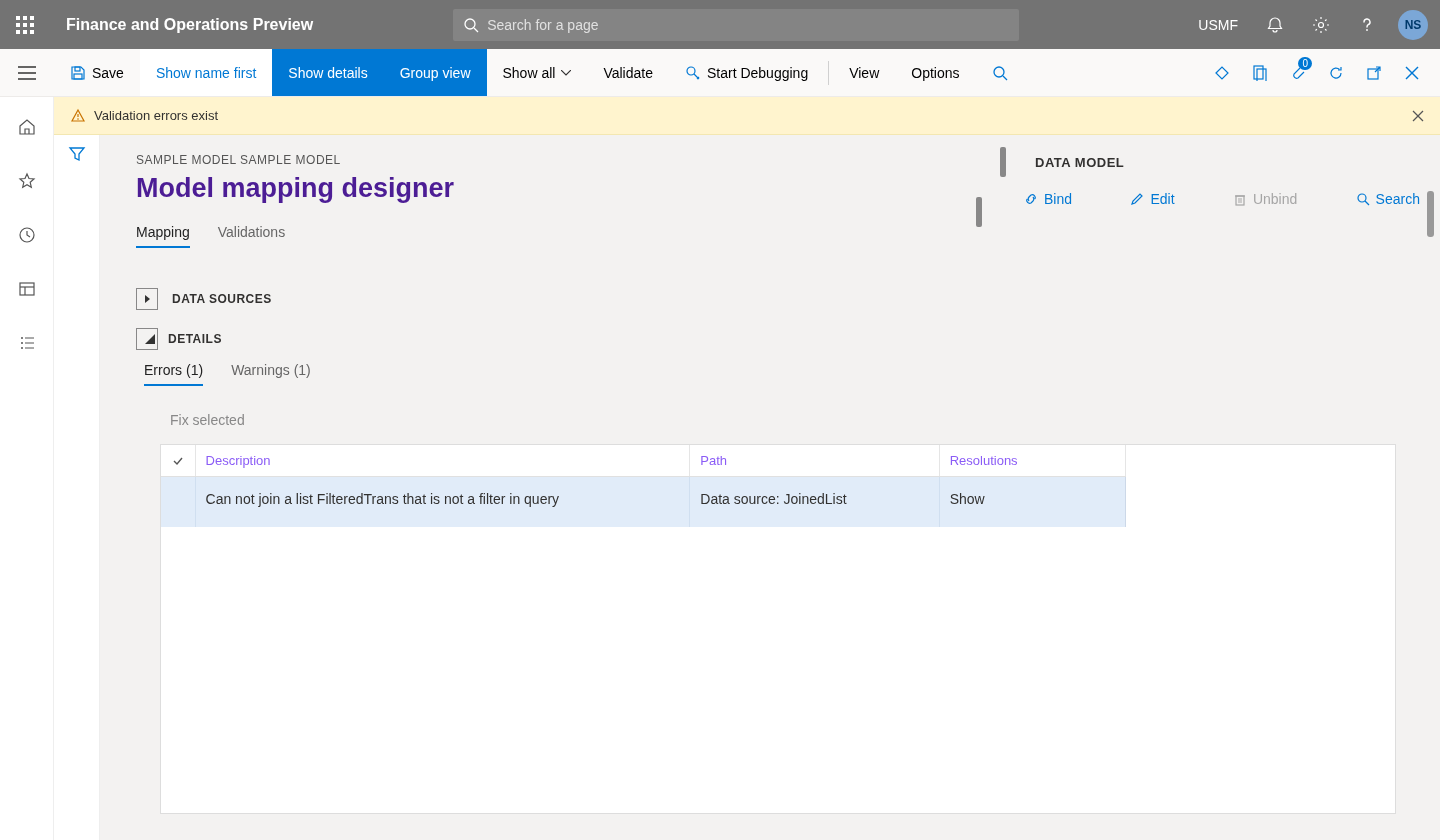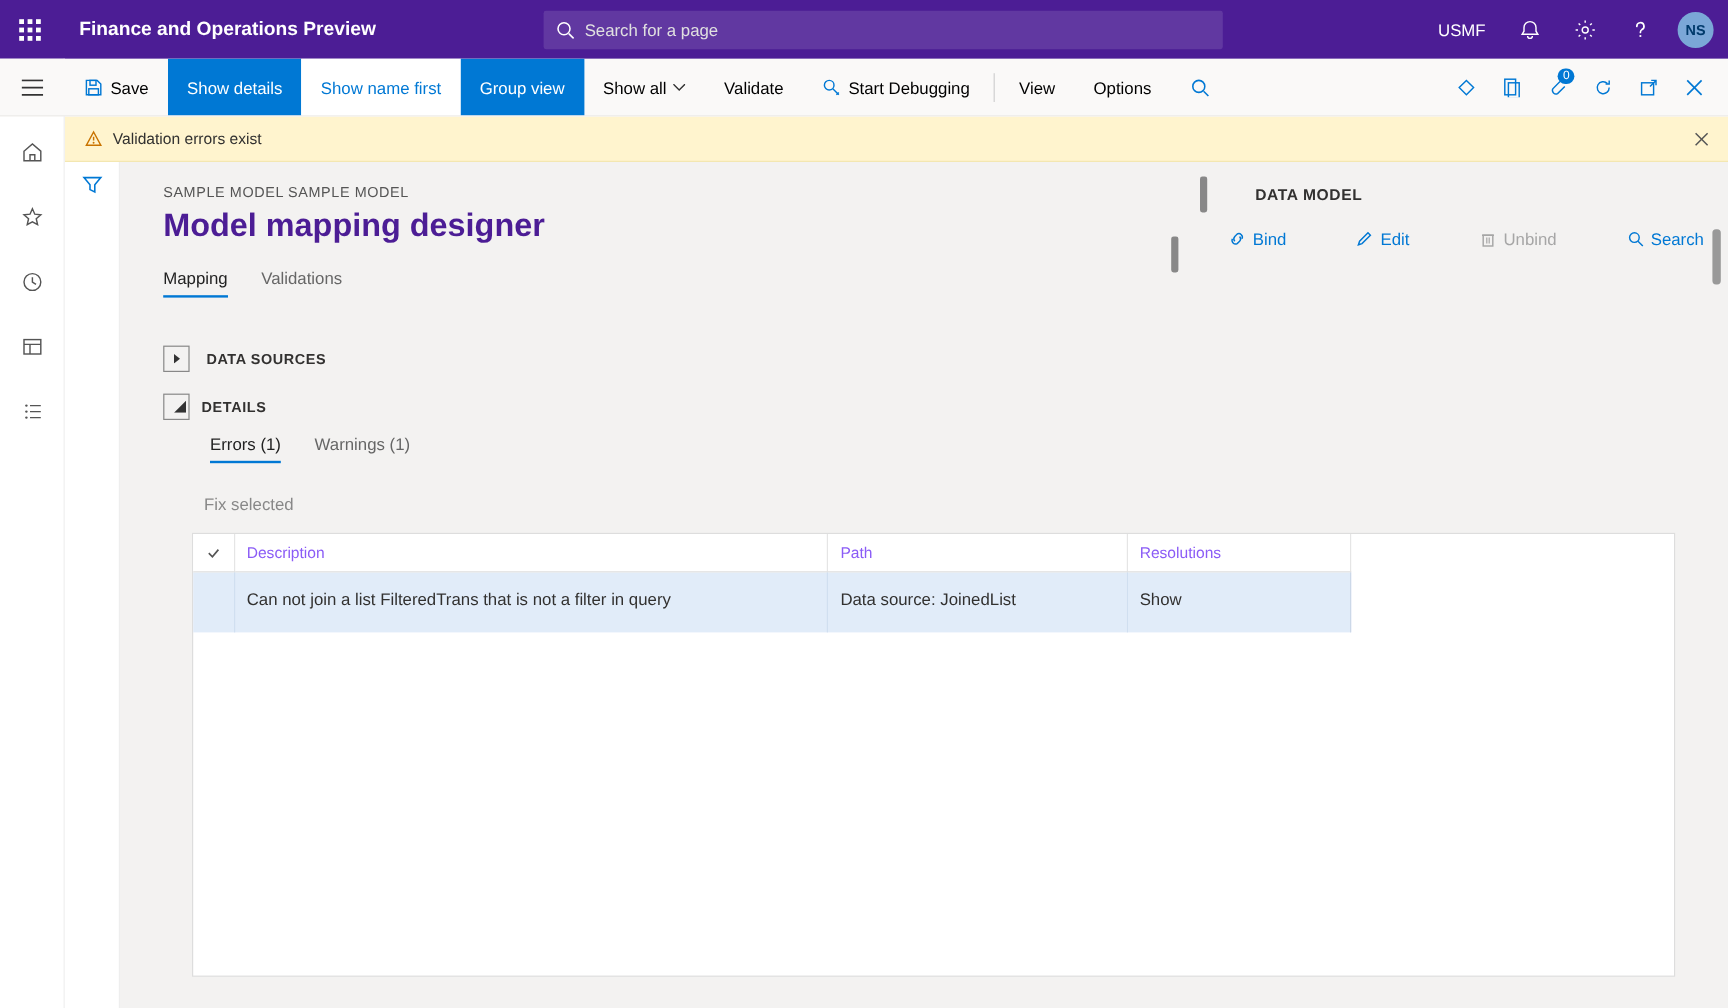--- a/index.html
+++ b/index.html
@@ -1,19 +1,19 @@
 <!DOCTYPE html>
 <html><head>
 <meta charset="utf-8">
 <style>
   * { box-sizing: border-box; margin:0; padding:0; font-family: "Segoe UI", Arial, sans-serif; }
   body { width:1440px; height:840px; overflow:hidden; background:#fff; color:#323130; }
   
   
-  .topbar { height:49px; background:#4c1d95; display:flex; align-items:center; color:#fff; }
+  .topbar { height:49px; background:#737373; display:flex; align-items:center; color:#fff; }
   .waffle { width:50px; height:49px; display:flex; align-items:center; justify-content:center; cursor:pointer;}
   .waffle-grid { width:18px; height:18px; display:grid; grid-template-columns:repeat(3,4px); grid-template-rows:repeat(3,4px); gap:3px;}
   .waffle-grid span{ background:#fff; width:4px; height:4px;}
   .app-title { font-size:16px; font-weight:600; padding-left:16px; flex:0 0 auto;}
   .search-wrap { flex:0 0 auto; margin-left:140px;}
   .search { width:566px; height:32px; background:rgba(255,255,255,0.12); border:none; border-radius:2px; display:flex; align-items:center; padding:0 10px;}
   .search input { flex:1; background:transparent; border:none; outline:none; color:#fff; font-size:14px; margin-left:8px;}
   .search input::placeholder{color:#e0e0e0;}
   .top-right { margin-left:auto; display:flex; align-items:center; gap:0; padding-right:12px;}
   .top-item { height:49px; padding:0 14px; display:flex; align-items:center; justify-content:center; cursor:pointer; font-size:14px;}
@@ -49,38 +49,38 @@
   .tab { cursor:pointer; padding-bottom:6px; color:#666;}
   .tab.active{ color:#222; border-bottom:2px solid #0078d4; font-weight:400;}
   
   .ds-row { margin-top:40px; display:flex; align-items:center; gap:14px;}
   .expander-box { width:22px; height:22px; border:1px solid #888; display:flex; align-items:center; justify-content:center; font-size:10px;}
   .ds-title { font-size:12px; font-weight:700; letter-spacing:0.5px;}
   
   .details-row { margin-top:18px; display:flex; align-items:center; gap:10px;}
   .details-box { width:22px; height:22px; border:1px solid #888; display:flex; align-items:center; justify-content:flex-end; padding-right:2px; padding-bottom:1px;}
   
-  .sub-tabs { margin:12px 0 0 39px; display:flex; gap:28px; font-size:14px;}
+  .sub-tabs { margin:12px 0 0 8px; display:flex; gap:28px; font-size:14px;}
   
   .fix-label { margin:26px 0 0 34px; color:#888; font-size:14px;}
   
   .table-wrap { margin:16px 0 0 24px; width:1236px; background:#fff; border:1px solid #ddd; height:370px;}
   table { border-collapse:collapse; width:965px; table-layout:fixed;}
   th { text-align:left; font-weight:400; font-size:13px; padding:8px 10px; border-right:1px solid #e5e5e5; border-bottom:1px solid #e0e0e0; background:#fff; color:#8b5cf6;}
   th.chk{ width:34px;}
   th.c-desc { width:494px;}
   th.c-path { width:249px;}
   th.c-res { width:186px;}
   td { font-size:14px; padding:14px 10px 20px; border-right:1px solid #d0dff0; background:#e1ecf9; vertical-align:top;}
   td.chk{ width:34px;}
   tbody tr td:last-child{ border-right:1px solid #ccd8e8;}
   
   
   .dm-panel { position:absolute; right:20px; top:12px; width:420px;}
-  .dm-head { display:flex; align-items:center; gap:28px;}
+  .dm-head { display:flex; align-items:center; gap:17px;}
   .drag-handle { width:6px; height:30px; background:#888; border-radius:2px;}
   .dm-title { font-size:13px; font-weight:700; letter-spacing:0.5px; margin-left:12px;}
   .dm-actions { display:flex; gap:36px; margin:14px 0 0 24px; font-size:14px; align-items:center;justify-content:space-between;}
   .dm-act { display:flex; align-items:center; gap:6px; cursor:pointer;}
   .link { color:#0078d4;}
   .disabled { color:#a6a6a6; cursor:default;}
   .splitter-handle { position:absolute; left:-24px; top:50px; width:6px; height:30px; background:#888; border-radius:2px;}
   .scroll-ind { position:absolute; right:-14px; top:44px; width:7px; height:46px; background:#999; border-radius:3px;}
   
   svg { display:block;}
@@ -182,25 +182,25 @@
       </svg>
   </div>
   <button class="act-btn">
     <svg width="16" height="16" viewBox="0 0 16 16">
         <path d="M2 2h9l3 3v9H2z" fill="none" stroke="#0078d4" stroke-width="1.2"></path>
         <rect x="5" y="2" width="5" height="4" fill="none" stroke="#0078d4" stroke-width="1.2"></rect>
         <rect x="4" y="9" width="8" height="5" fill="none" stroke="#0078d4" stroke-width="1.2"></rect>
       </svg>
     <span>Save</span>
   </button>
+  <button class="act-btn blue" style="background:#fff;">
+      <span>Show name first</span>
+    </button>
   <button class="act-btn active">
       <span>Show details</span>
-    </button>
-  <button class="act-btn blue" style="background:#fff;">
-      <span>Show name first</span>
     </button>
   <button class="act-btn active">
       <span>Group view</span>
     </button>
   <button class="act-btn">
     <span>Show all</span>
     <svg width="10" height="6">
         <path d="M0 0l5 5 5-5" fill="none" stroke="#333" stroke-width="1.2"></path>
       </svg>
   </button>

